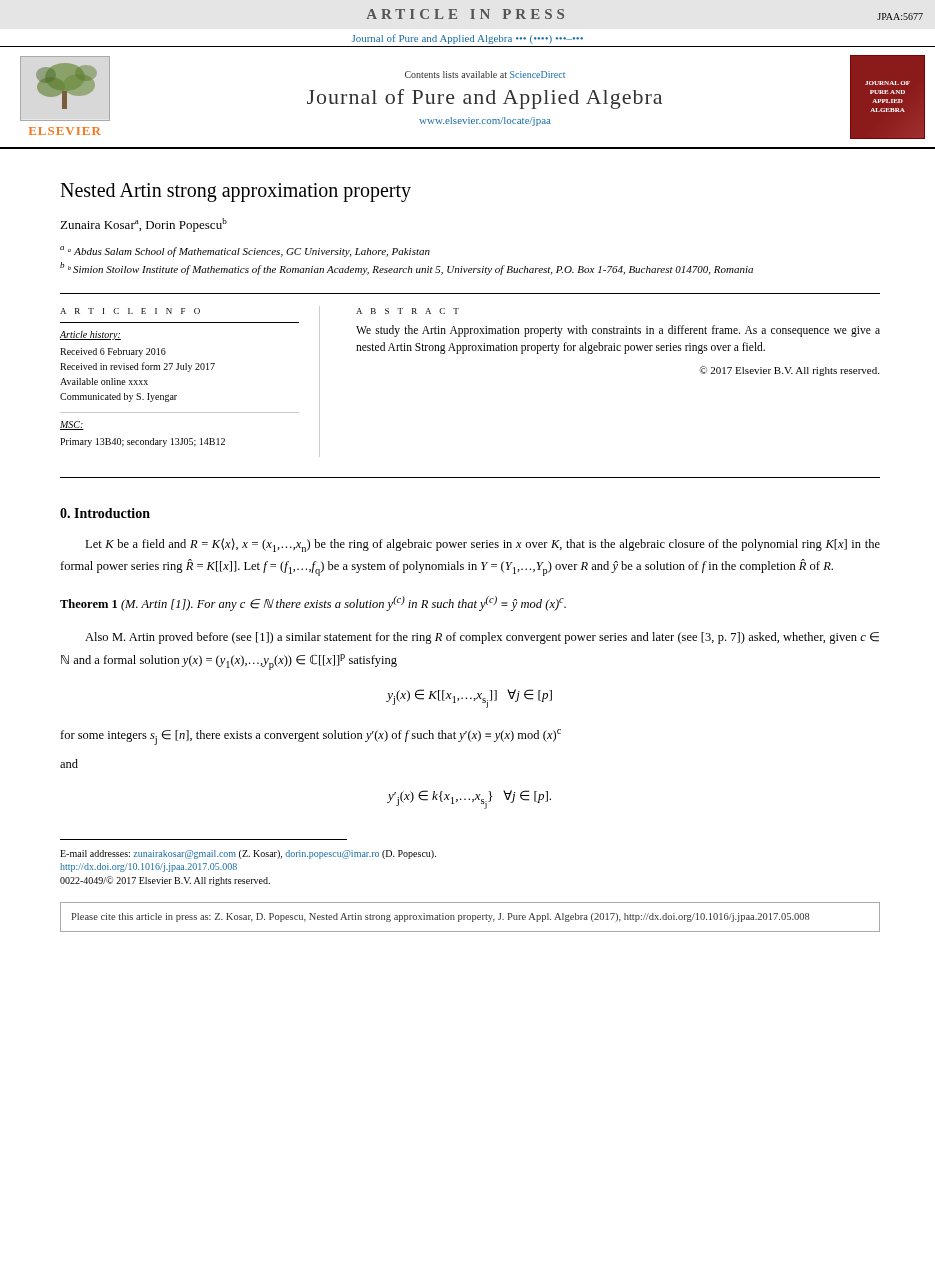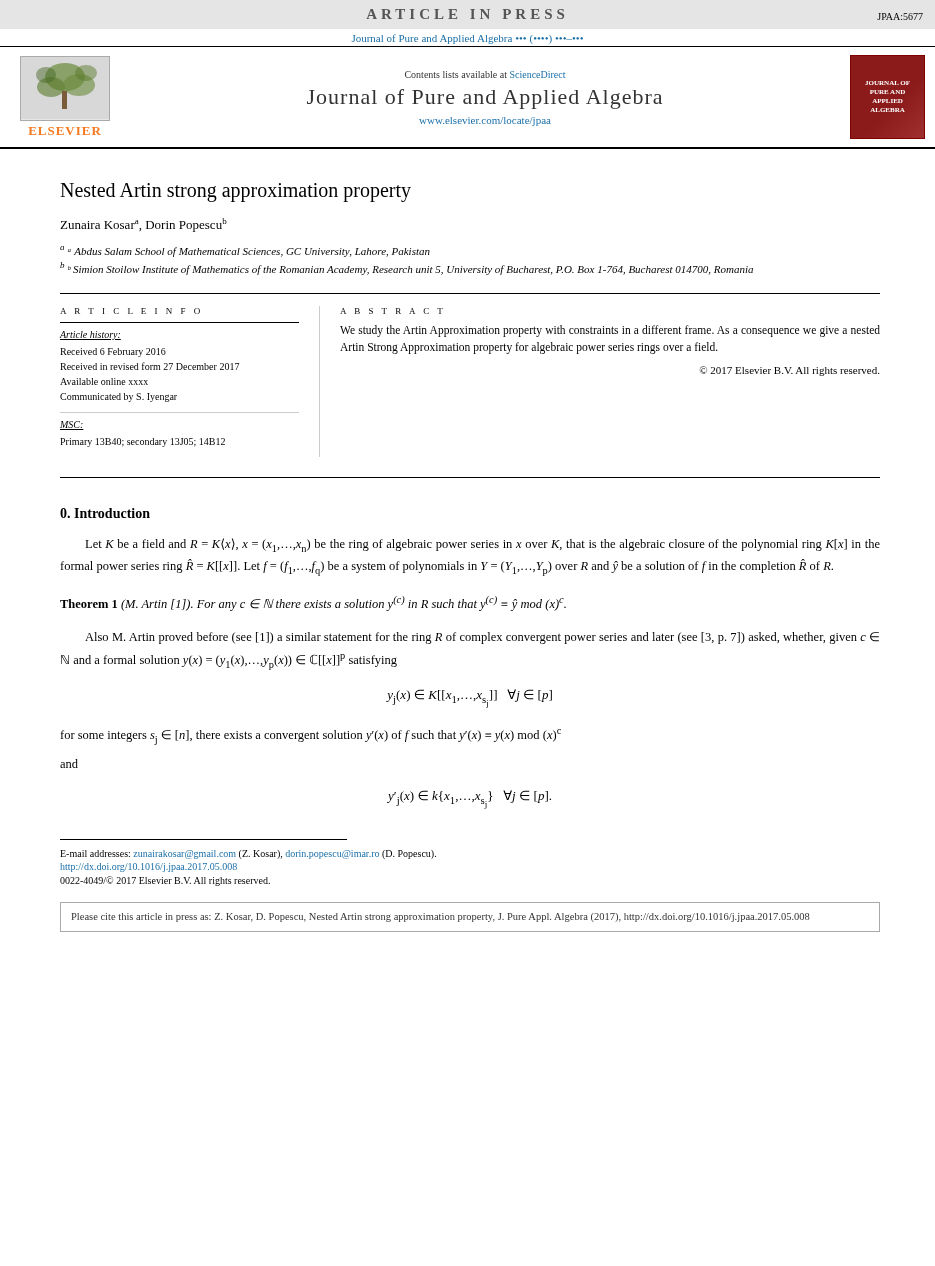--- a/index.html
+++ b/index.html
@@ -170,21 +170,21 @@
 
     .horizontal-rule {
       border: none;
       border-top: 1px solid #000;
       margin: 12px 0;
     }
 
     
     .article-meta-row {
       display: flex;
-      gap: 0;
+      gap: 16px;
       margin-top: 10px;
     }
 
     .article-info-col {
       width: 260px;
       min-width: 260px;
       padding-right: 20px;
       border-right: 1px solid #ccc;
     }
 
@@ -375,21 +375,21 @@
 
   <hr class="horizontal-rule">
 
   <div class="article-meta-row">
     <div class="article-info-col">
       <div class="section-label">A R T I C L E   I N F O</div>
       <hr style="border:none;border-top:1px solid #000;margin-bottom:6px;">
       <div class="info-subheading">Article history:</div>
       <div class="info-text">
         <span>Received 6 February 2016</span><br>
-        <span>Received in revised form 27 December 2017</span><br>
+        <span>Received in revised form 27 July 2017</span><br>
         <span>Available online xxxx</span><br>
         <span>Communicated by S. Iyengar</span>
       </div>
       <hr style="border:none;border-top:1px solid #ccc;margin-bottom:6px;">
       <div class="info-subheading">MSC:</div>
       <div class="info-text">Primary 13B40; secondary 13J05; 14B12</div>
     </div>
 
     <div class="abstract-col">
       <div class="section-label">A B S T R A C T</div>

